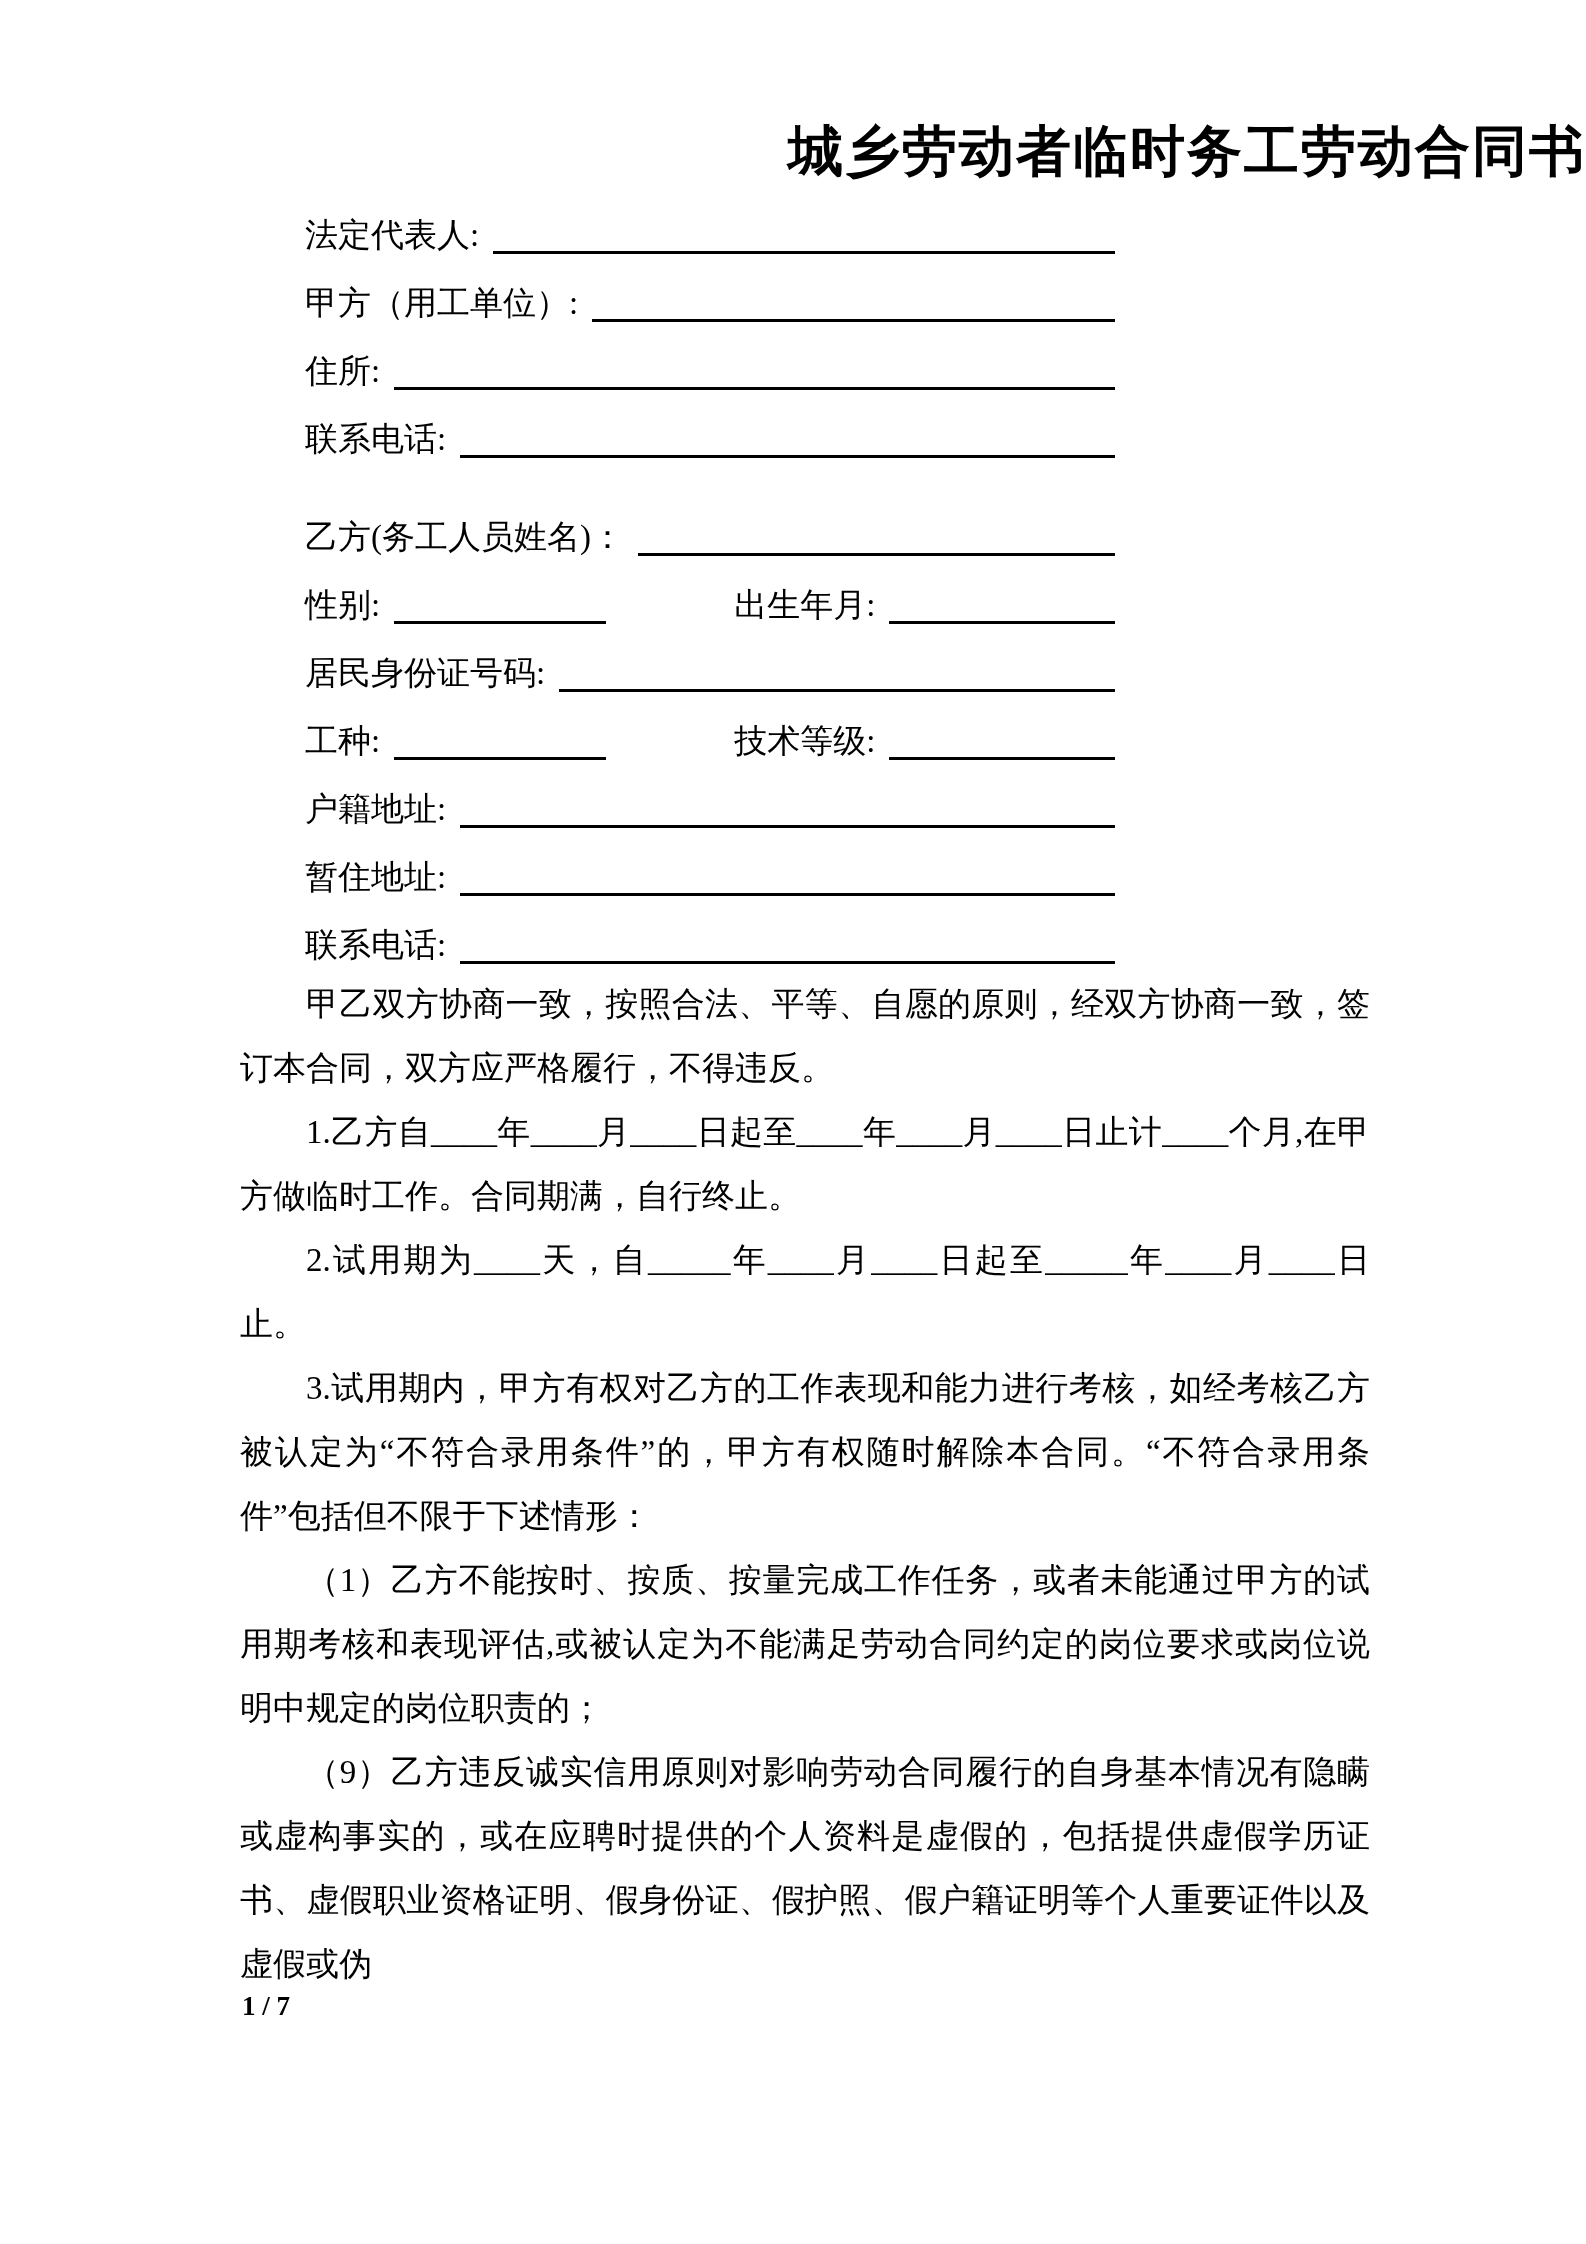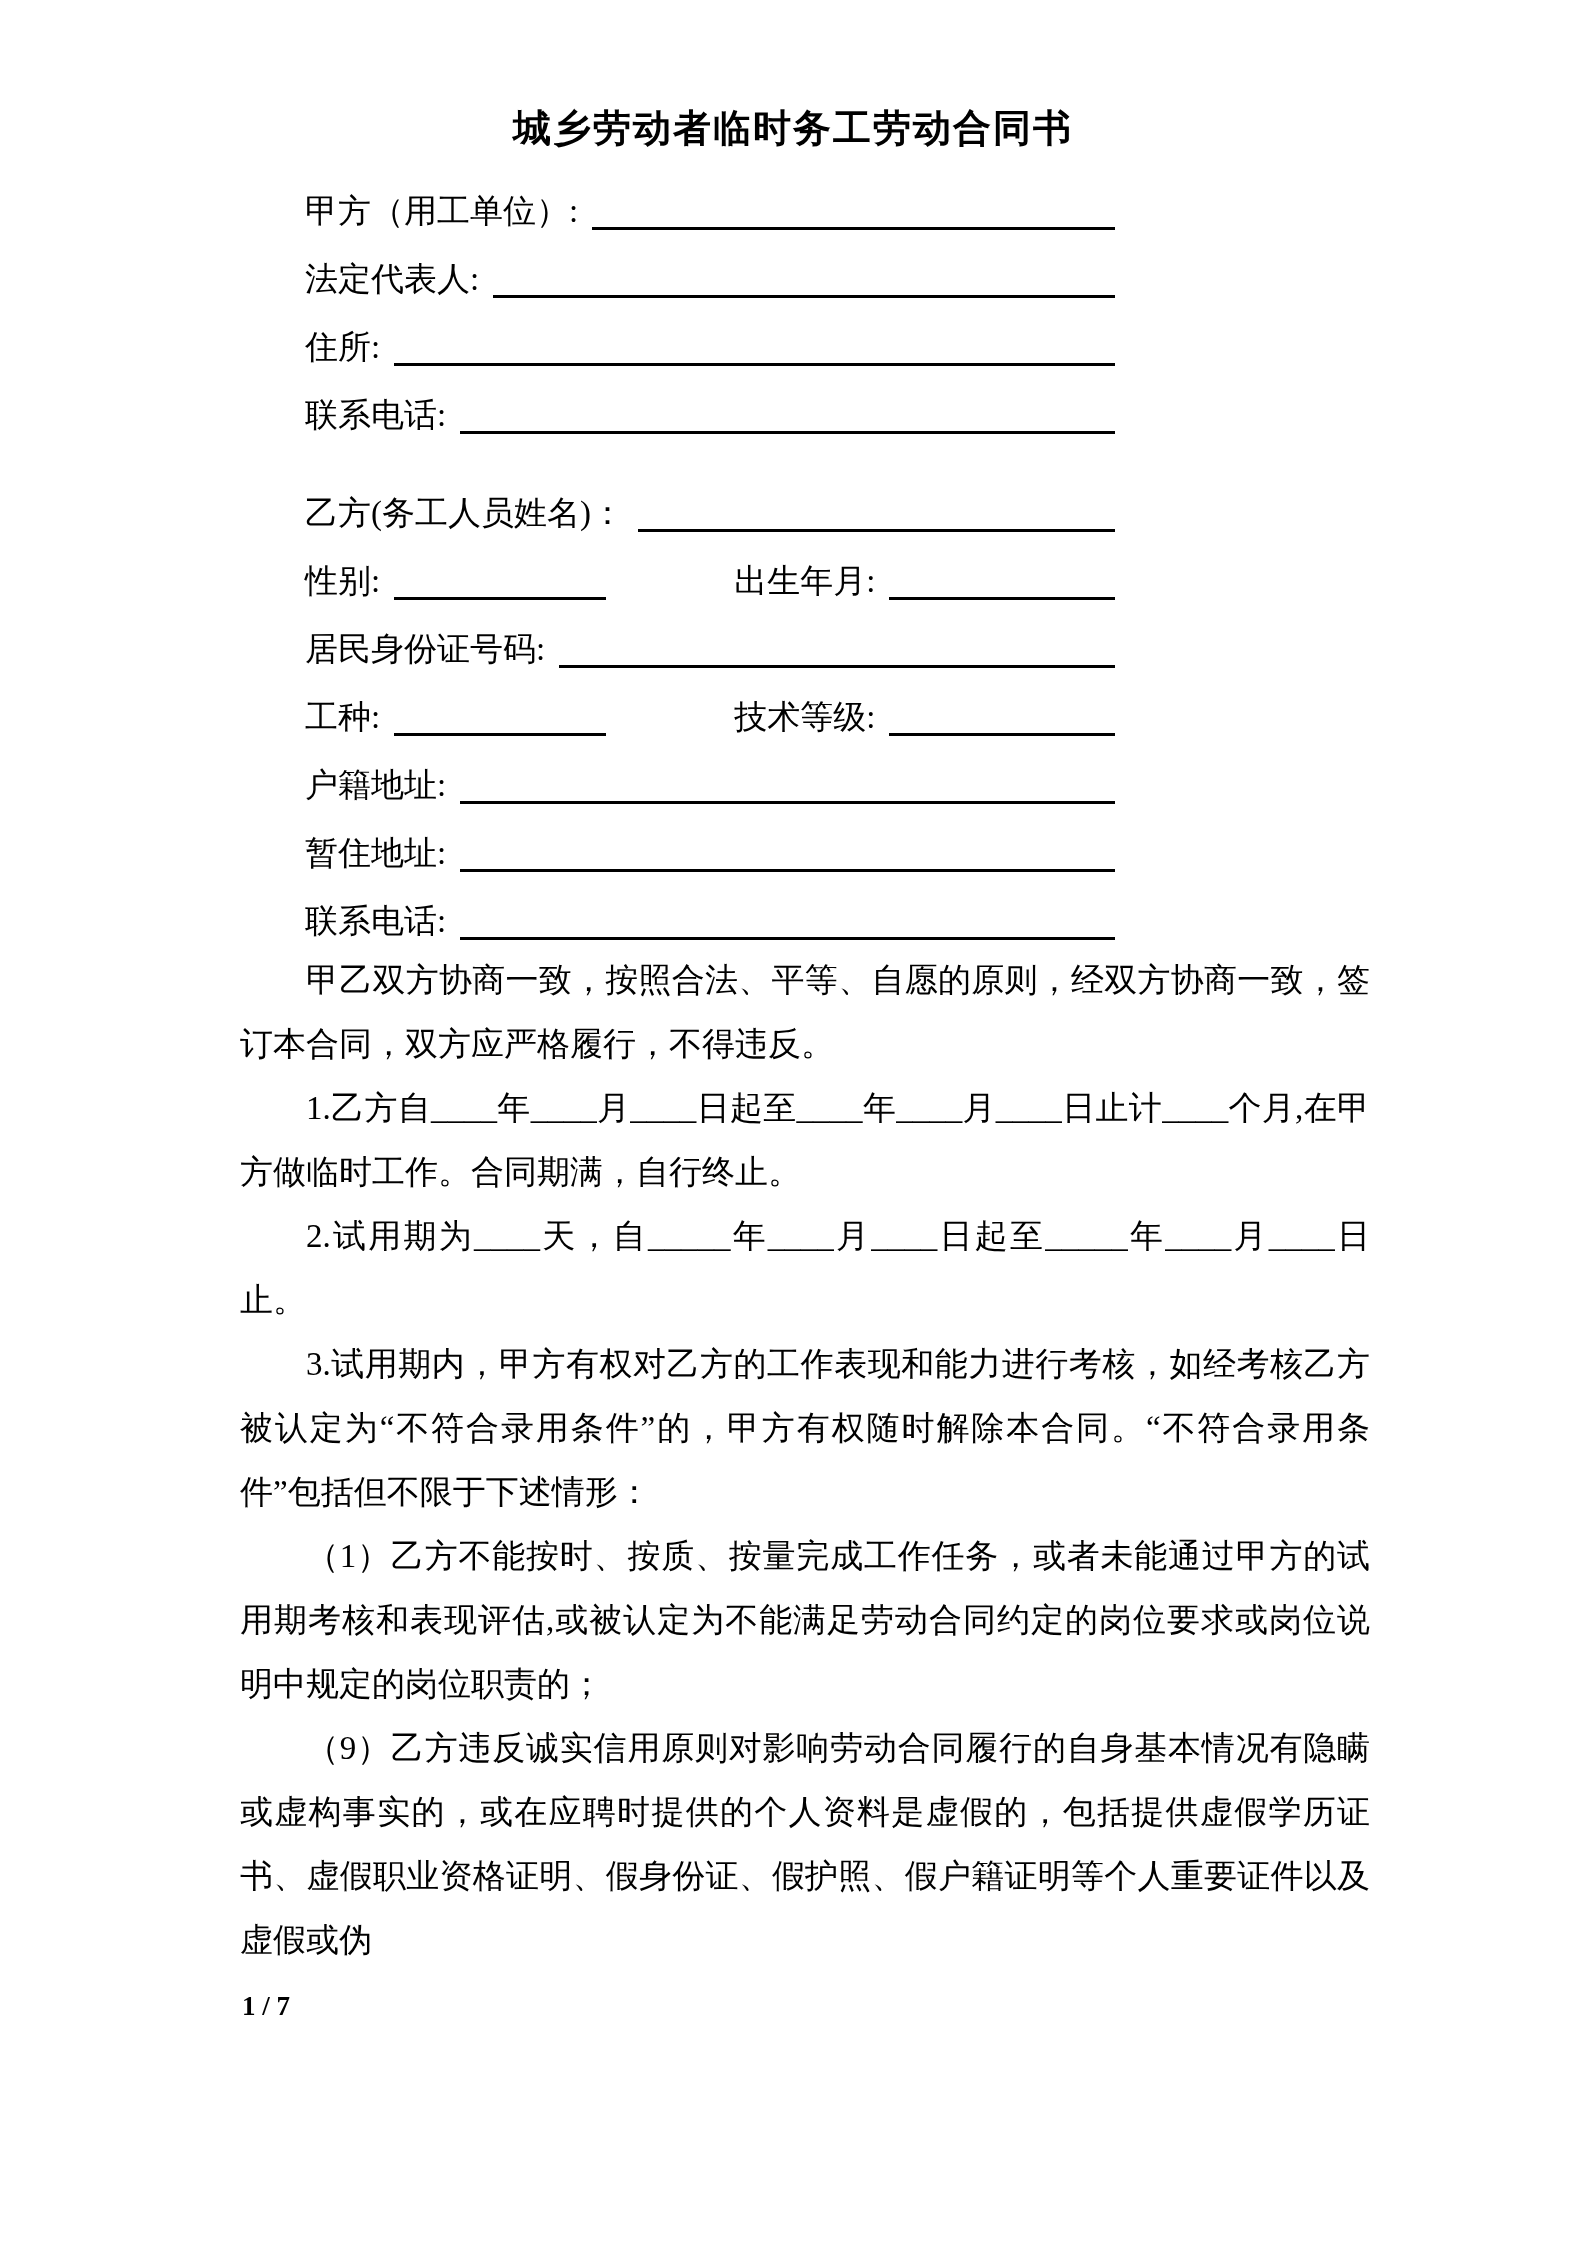--- a/index.html
+++ b/index.html
@@ -5,25 +5,25 @@
   html,body{margin:0;padding:0;background:#ffffff;}
   .page{
     position:relative;
     width:1586px;height:2244px;
     background:#ffffff;color:#000000;
     font-family:"Liberation Serif","DejaVu Serif",serif;
     overflow:hidden;
   }
   .title{
     margin:0;
-    padding-top:96px;
-    font-size:38px;
+    padding-top:120px;
+    font-size:55px;
     line-height:64px;
     font-weight:bold;
-    text-align:center;
+    text-align:right;
     letter-spacing:2px;
   }
   .form{
     margin-left:305px;
     width:810px;
     font-size:33px;
   }
   .form-a{margin-top:10px;}
   .form-b{margin-top:30px;text-align:center;}
   .frow{
@@ -62,25 +62,25 @@
 </style>
 </head>
 <body>
 
 <div class="page">
 
   <h1 class="title">城乡劳动者临时务工劳动合同书</h1>
 
   <div class="form form-a">
     <div class="frow">
-      <span class="label">甲方（用工单位）:</span>
+      <span class="label">法定代表人:</span>
       <span class="blank grow"></span>
     </div>
     <div class="frow">
-      <span class="label">法定代表人:</span>
+      <span class="label">甲方（用工单位）:</span>
       <span class="blank grow"></span>
     </div>
     <div class="frow">
       <span class="label">住所:</span>
       <span class="blank grow"></span>
     </div>
     <div class="frow">
       <span class="label">联系电话:</span>
       <span class="blank grow"></span>
     </div>

